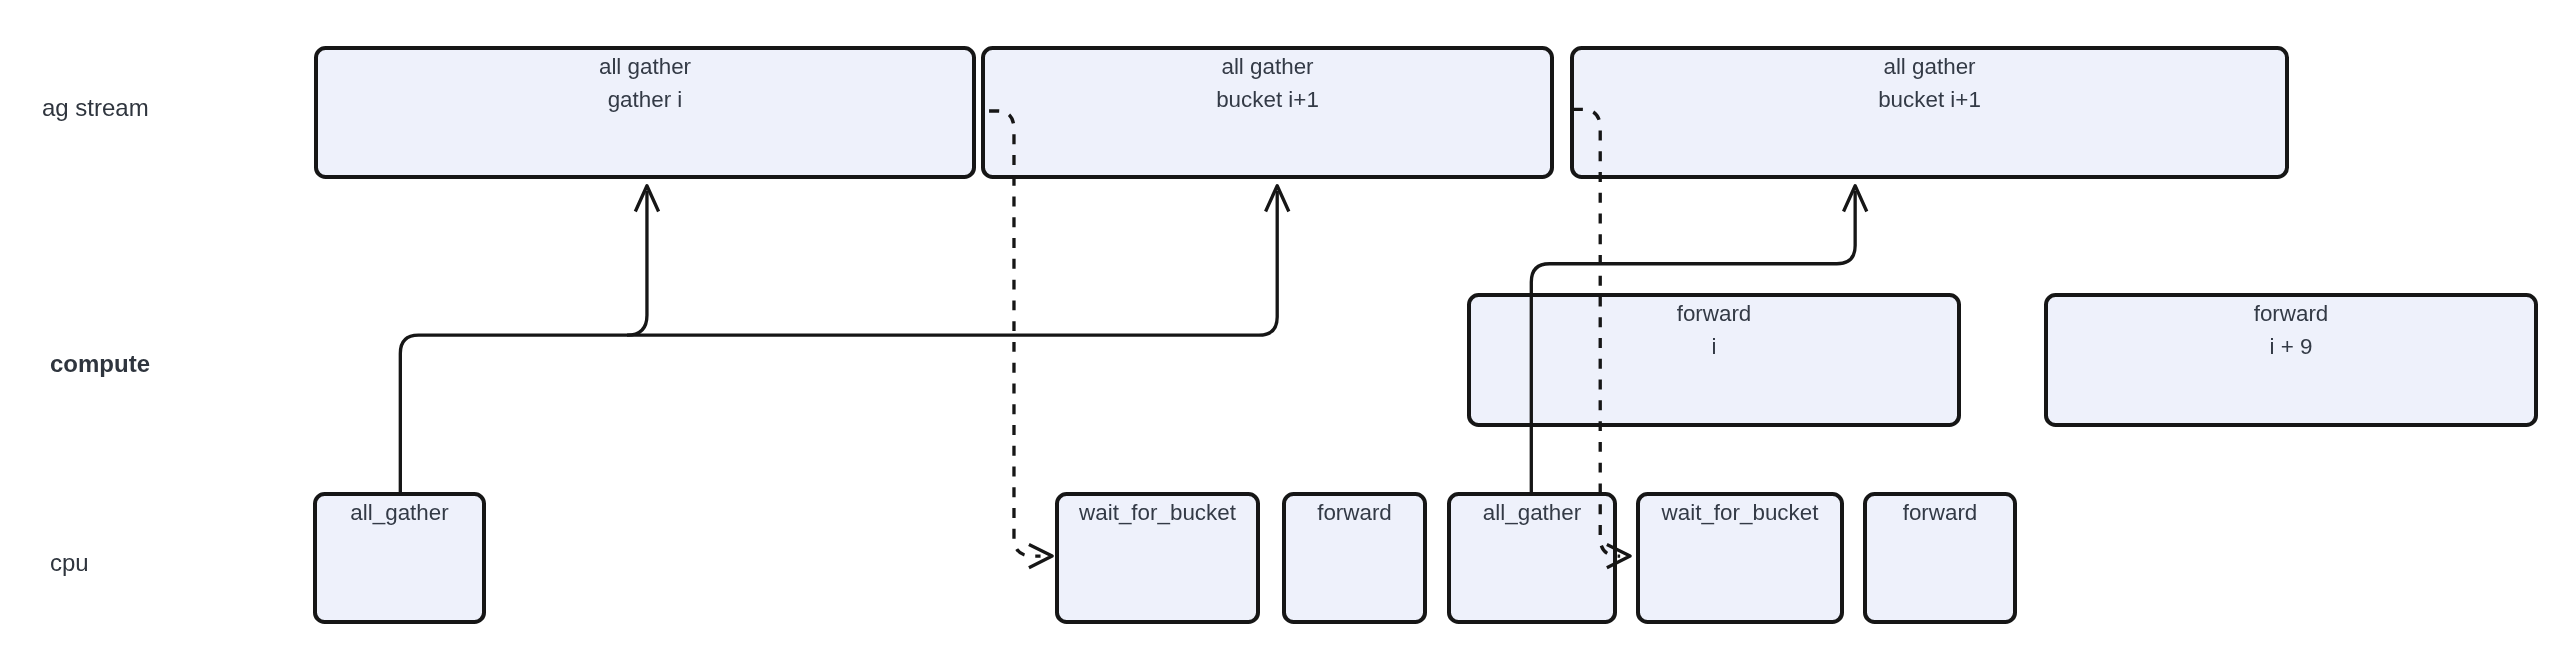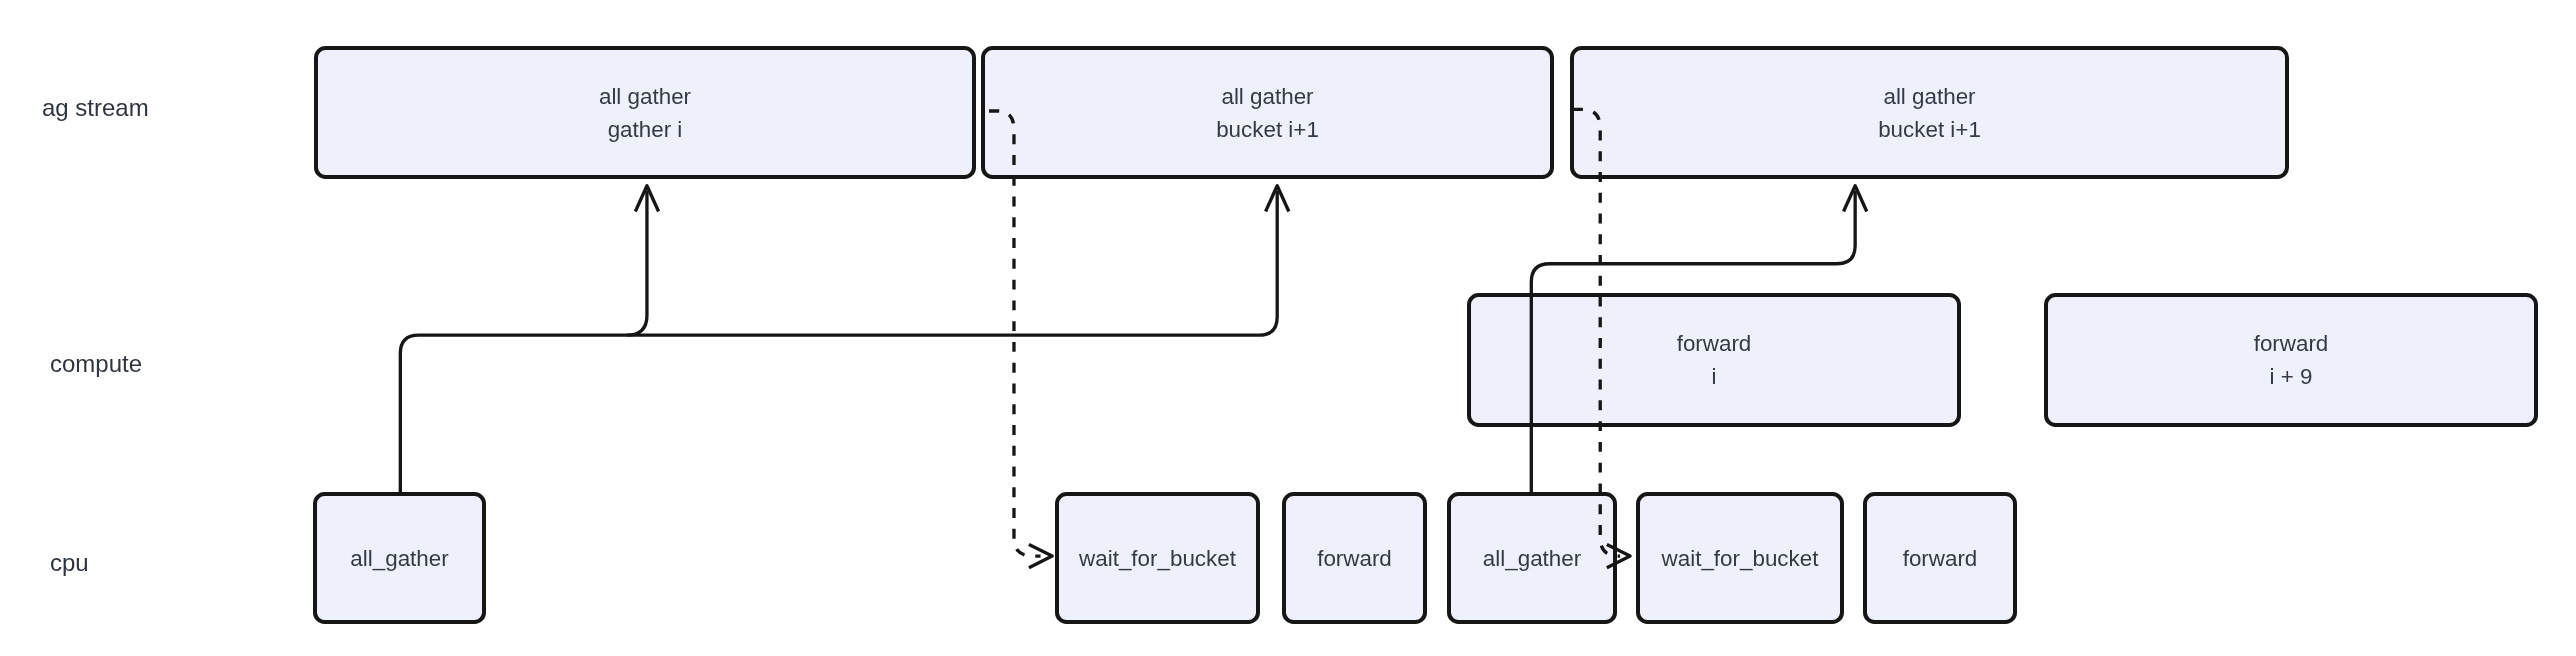--- a/index.html
+++ b/index.html
@@ -24,21 +24,20 @@
   }
   .node {
     position: absolute;
     box-sizing: border-box;
     background: #eef1fb;
     border: 4.2px solid #161616;
     border-radius: 11.6px;
     display: flex;
     flex-direction: column;
     align-items: center;
-    justify-content: center;
     text-align: center;
     color: #333a46;
     font-size: 22.4px;
     line-height: 33px;
     white-space: nowrap;
   }
   .arrows {
     position: absolute;
     left: 0;
     top: 0;
@@ -56,21 +55,21 @@
   .arrows path.dashed {
     stroke-dasharray: 12 13;
   }
 </style>
 </head>
 <body>
 
 <div class="canvas">
 
   <div class="row-label" style="left:42px; top:86px;">ag stream</div>
-  <div class="row-label" style="left:50px; top:342px;">compute</div>
+  <div class="row-label" style="left:50px; top:342px;font-weight:bold;">compute</div>
   <div class="row-label" style="left:50px; top:541px;">cpu</div>
 
   <div class="node" style="left:314px; top:38px; width:662px; height:133px;">
     <div>all gather</div>
     <div>gather i</div>
   </div>
   <div class="node" style="left:981px; top:38px; width:573px; height:133px;">
     <div>all gather</div>
     <div>bucket i+1</div>
   </div>

